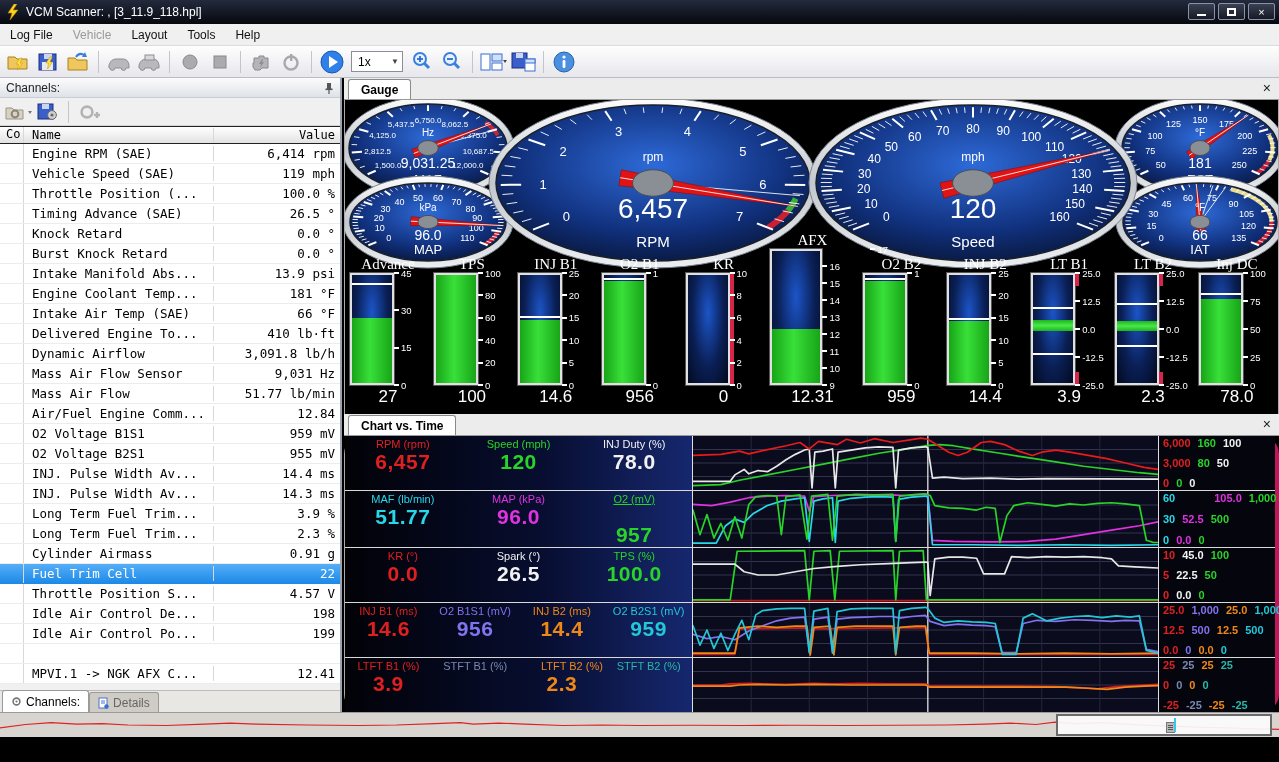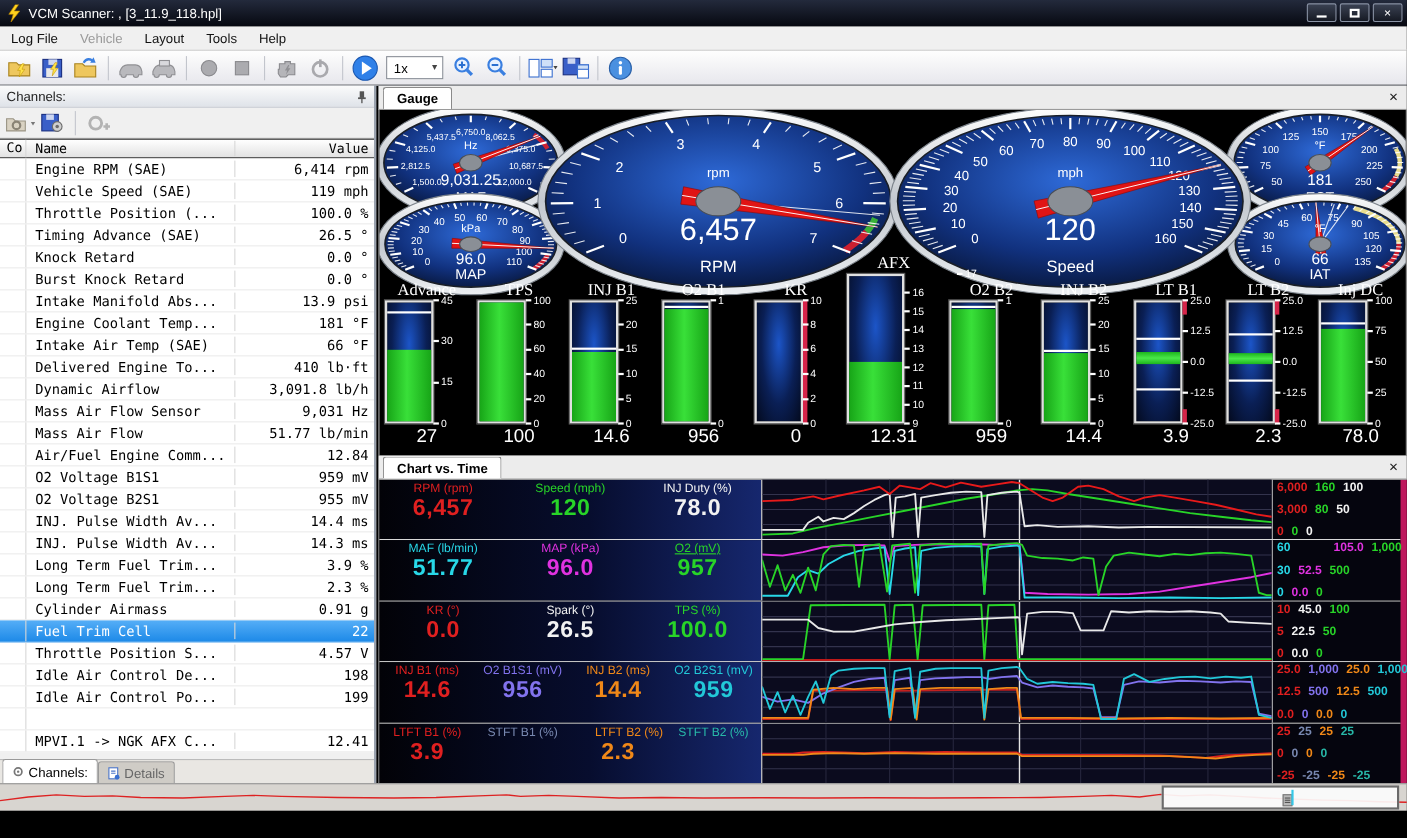--- a/index.html
+++ b/index.html
@@ -68,21 +68,21 @@
   .bmark { position:absolute; left:0; right:0; height:2px; background:#fff; }
   .bband { position:absolute; left:0; right:0; background:linear-gradient(#1db51d,#49e849 50%,#1db51d); }
   .bticks { width:32px; position:relative; font-size:9.5px; }
   .btick { position:absolute; left:0; display:flex; align-items:center; height:8px; margin-top:-4px; white-space:nowrap;}
   .btick i { display:inline-block; width:5px; height:2px; background:#fff; margin-right:2px;}
   .redstrip { position:absolute; left:0; width:4px; background:#d6254a;}
   .bvalue { font-size:17px; height:20px; margin-top:2px;}
 
   
   .chart-panel { position:absolute; top:336px; left:0; width:935px; height:298px;}
-  .chart-body { height:276px; background:#000; border-left:1px solid #aaa; border-right:6px solid #be185d; display:flex; flex-direction:column;}
+  .chart-body { height:276px; background:#000; border-left:1px solid #aaa; border-right:4px solid #be185d; display:flex; flex-direction:column;border-radius:18px;}
   .crow { flex:1; display:flex; border-top:1px solid #d9d9d9;}
   .crow:first-child { border-top:none;}
   .clegend { width:347px; display:flex; background:linear-gradient(90deg,#020207 0%,#070d2e 55%,#16276e 100%); padding-top:2px;}
   .ccell { flex:1; display:flex; flex-direction:column; align-items:center;}
   .clabel { font-size:11px; white-space:nowrap;}
   .cvalue { font-size:21px; font-weight:bold; letter-spacing:0.5px;}
   .cplot { flex:1; position:relative; background:#0b0b1e; border-left:1px solid #e0e0e0;}
   .cplot svg { position:absolute; inset:0; width:100%; height:100%;}
   .caxis { width:117px; background:#05050e; border-left:1px solid #e0e0e0; display:flex; flex-direction:column; justify-content:space-between; padding:1px 0 1px 4px; font-size:11px; font-weight:bold;}
   .aline { display:flex; gap:7px; white-space:nowrap;}
@@ -1295,21 +1295,21 @@
               <div class="ccell">
                 <div class="clabel" style="color: rgb(40, 216, 232);">MAF (lb/min)</div>
                 <div class="cvalue" style="color: rgb(40, 216, 232);">51.77</div>
               </div>
               <div class="ccell">
                 <div class="clabel" style="color: rgb(224, 50, 224);">MAP (kPa)</div>
                 <div class="cvalue" style="color: rgb(224, 50, 224);">96.0</div>
               </div>
               <div class="ccell">
                 <div class="clabel" style="color: rgb(40, 212, 40); text-decoration: underline;">O2 (mV)</div>
-                <div class="cvalue" style="color: rgb(40, 212, 40);">957</div>
+                <div class="cvalue" style="color: rgb(40, 212, 40); margin-top: 18px;">957</div>
               </div>
             </div>
             <div class="cplot">
               <svg viewBox="0 0 100 100" preserveAspectRatio="none">
                 <line x1="0" y1="25" x2="100" y2="25" stroke="#33334d" stroke-width="1" vector-effect="non-scaling-stroke"></line>
                 <line x1="0" y1="50" x2="100" y2="50" stroke="#33334d" stroke-width="1" vector-effect="non-scaling-stroke"></line>
                 <line x1="0" y1="75" x2="100" y2="75" stroke="#33334d" stroke-width="1" vector-effect="non-scaling-stroke"></line>
                 <line x1="12.5" y1="0" x2="12.5" y2="100" stroke="#26263d" stroke-width="1" vector-effect="non-scaling-stroke"></line>
                 <line x1="25" y1="0" x2="25" y2="100" stroke="#26263d" stroke-width="1" vector-effect="non-scaling-stroke"></line>
                 <line x1="37.5" y1="0" x2="37.5" y2="100" stroke="#26263d" stroke-width="1" vector-effect="non-scaling-stroke"></line>

